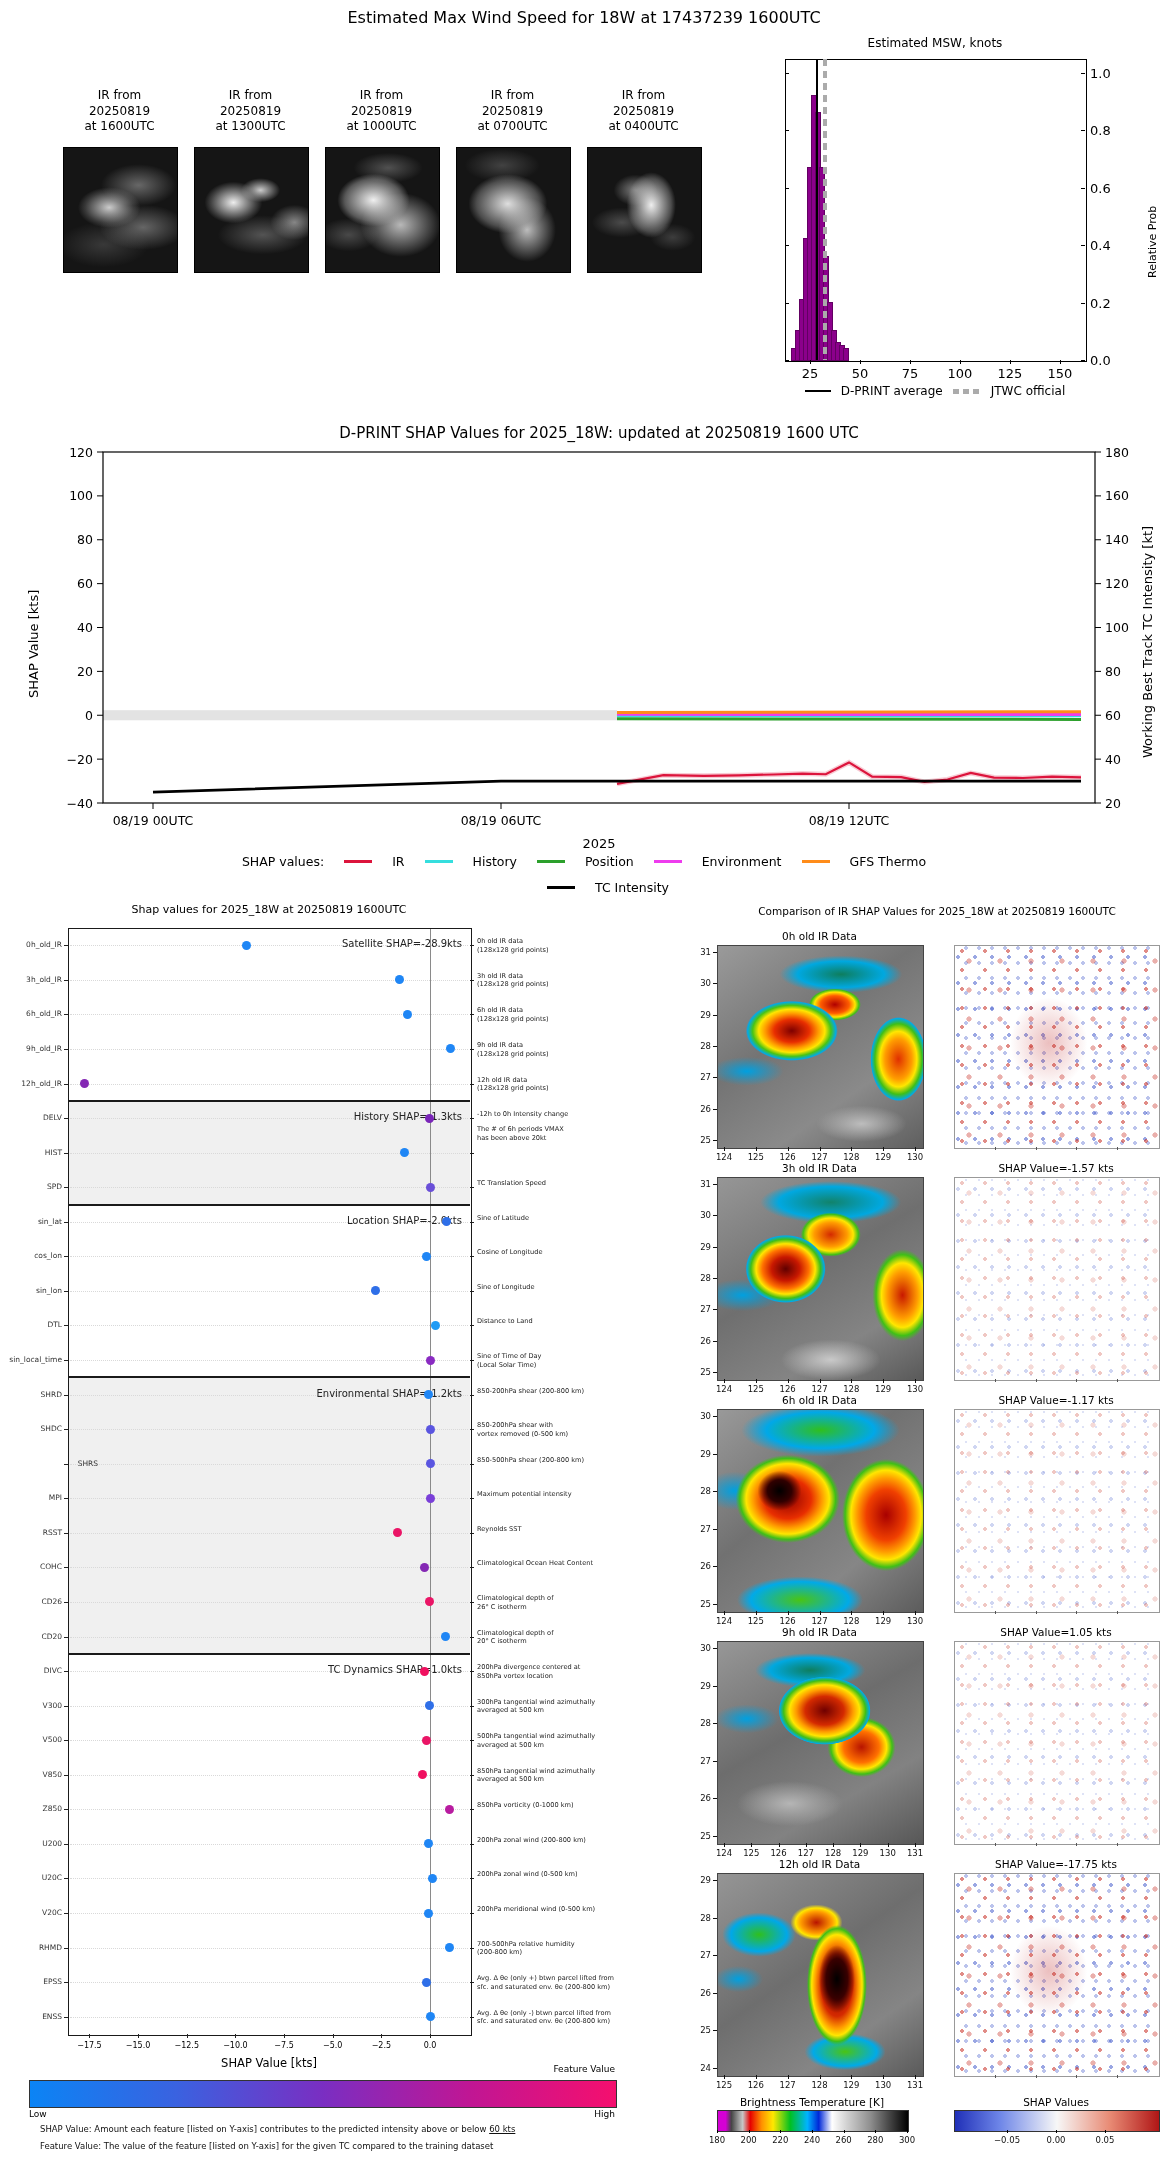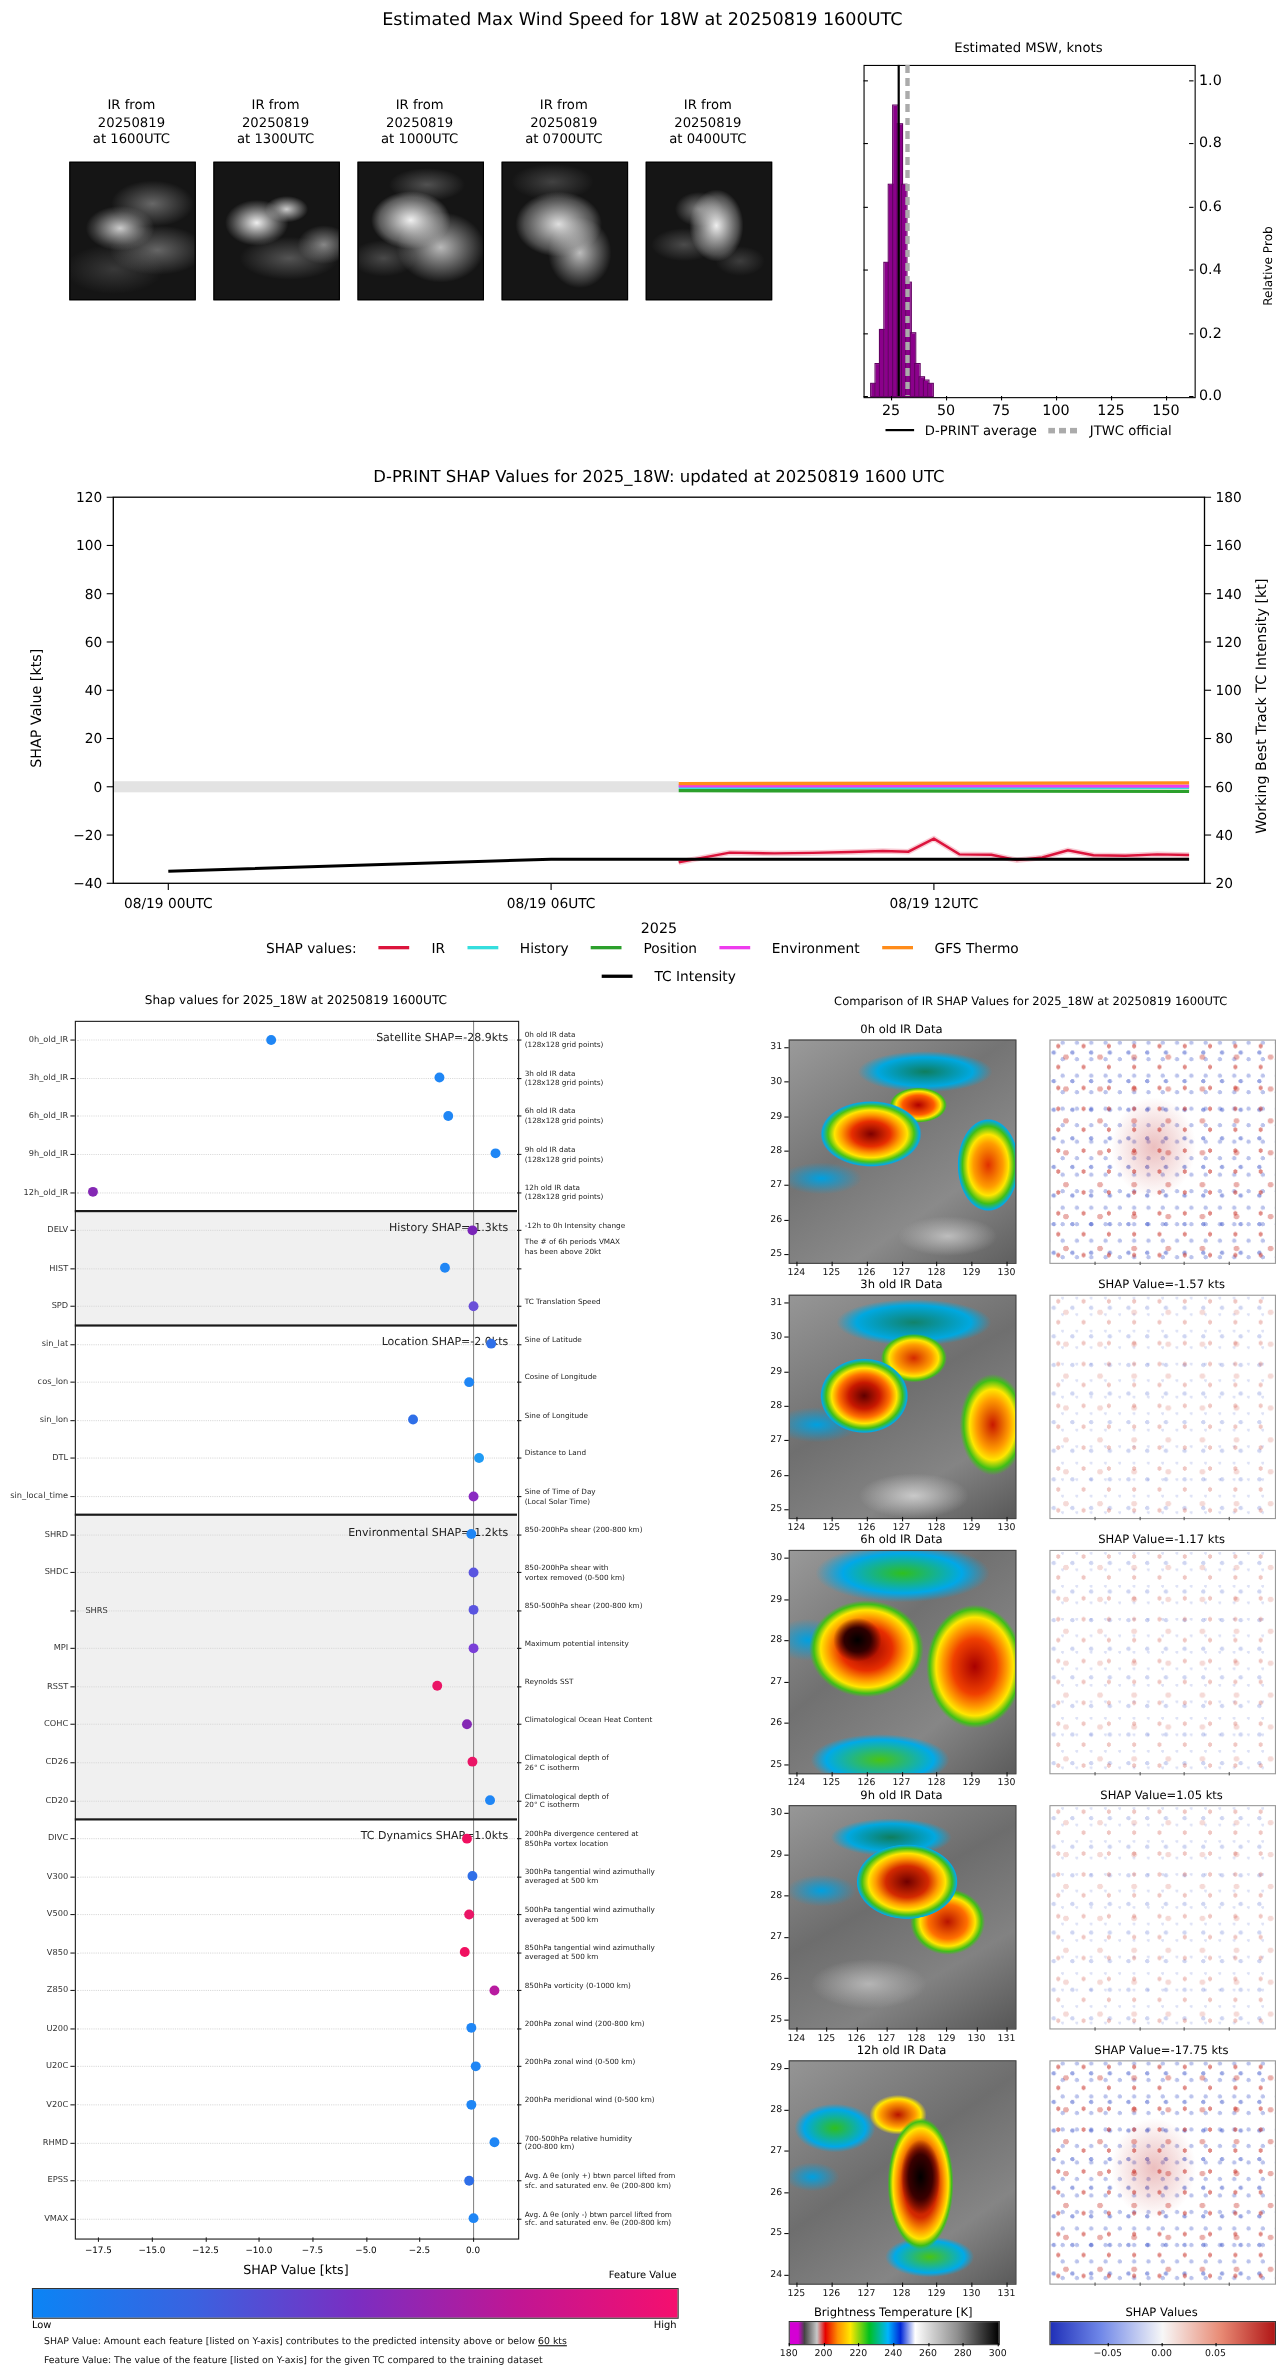--- a/index.html
+++ b/index.html
@@ -62,21 +62,21 @@
   .cb{border:1px solid #333;}
   .cb-bt{background:linear-gradient(90deg,#d400d4 0 4%,#444 7%,#c8c8c8 13%,#e60000 17%,#ff9100 23%,#ffe800 29%,#00c020 38%,#00b4ff 47%,#0028d8 53%,#ffffff 60%,#d0d0d0 68%,#909090 80%,#404040 91%,#000 100%);}
   .cb-shap{background:linear-gradient(90deg,#2030b8 0%,#6e86e8 22%,#f7f7f7 50%,#e88a74 76%,#b01616 100%);}
   u{text-decoration:underline;}
 </style>
 </head>
 <body>
 
 <div id="page">
 
-  <div class="abs ctr page-title" style="left:0;top:8;width:1168px;top:8px;">Estimated Max Wind Speed for 18W at 20250819 1600UTC</div>
+  <div class="abs ctr page-title" style="left:0;top:8;width:1168px;top:8px;">Estimated Max Wind Speed for 18W at 17437239 1600UTC</div>
   <div id="thumbs">
       <div class="abs ctr thumb-label" style="left: 54px; top: 88px; width: 131px;">IR from
 20250819
 at 1600UTC</div>
       <div class="abs thumb-img t1" style="left: 63px; top: 147px;"></div>
       <div class="abs ctr thumb-label" style="left: 185px; top: 88px; width: 131px;">IR from
 20250819
 at 1300UTC</div>
       <div class="abs thumb-img t2" style="left: 194px; top: 147px;"></div>
       <div class="abs ctr thumb-label" style="left: 316px; top: 88px; width: 131px;">IR from
@@ -397,21 +397,21 @@
 (200-800 km)</div>
       <div class="abs dp-grid" style="left: 70px; top: 1982.16px; width: 398px;"></div>
       <div class="abs" style="left: 64px; top: 1982.16px; width: 4px; height: 1px; background: rgb(34, 34, 34);"></div>
       <div class="abs" style="left: 470px; top: 1982.16px; width: 4px; height: 1px; background: rgb(34, 34, 34);"></div>
       <div class="abs rgt dp-feat" style="left: 0px; top: 1977.16px; width: 62px;">EPSS</div>
       <div class="abs dp-desc" style="left: 477px; top: 1974.16px; width: 175px;">Avg. Δ θe (only +) btwn parcel lifted from
 sfc. and saturated env. θe (200-800 km)</div>
       <div class="abs dp-grid" style="left: 70px; top: 2016.72px; width: 398px;"></div>
       <div class="abs" style="left: 64px; top: 2016.72px; width: 4px; height: 1px; background: rgb(34, 34, 34);"></div>
       <div class="abs" style="left: 470px; top: 2016.72px; width: 4px; height: 1px; background: rgb(34, 34, 34);"></div>
-      <div class="abs rgt dp-feat" style="left: 0px; top: 2011.72px; width: 62px;">VMAX</div>
+      <div class="abs rgt dp-feat" style="left: 0px; top: 2011.72px; width: 62px;">ENSS</div>
       <div class="abs dp-desc" style="left: 477px; top: 2008.72px; width: 175px;">Avg. Δ θe (only -) btwn parcel lifted from
 sfc. and saturated env. θe (200-800 km)</div>
       <div class="abs dp-zero" style="left: 430px; top: 928px; height: 1106px;"></div>
       <div class="abs rgt dp-anno" style="left: 72px; top: 938.281px; width: 390px;">Satellite SHAP=-28.9kts</div>
       <div class="abs rgt dp-anno" style="left: 72px; top: 1111.09px; width: 390px;">History SHAP=-1.3kts</div>
       <div class="abs dp-sep" style="left: 68px; top: 1099.81px; width: 402px;"></div>
       <div class="abs rgt dp-anno" style="left: 72px; top: 1214.78px; width: 390px;">Location SHAP=-2.0kts</div>
       <div class="abs dp-sep" style="left: 68px; top: 1203.5px; width: 402px;"></div>
       <div class="abs rgt dp-anno" style="left: 72px; top: 1387.59px; width: 390px;">Environmental SHAP=-1.2kts</div>
       <div class="abs dp-sep" style="left: 68px; top: 1376.31px; width: 402px;"></div>

